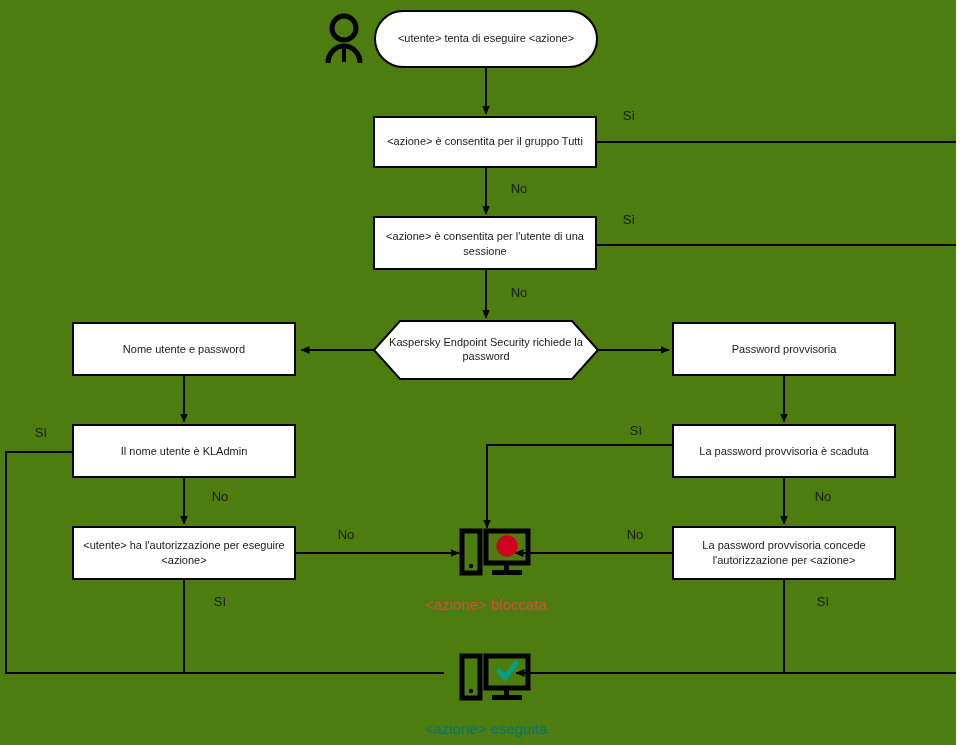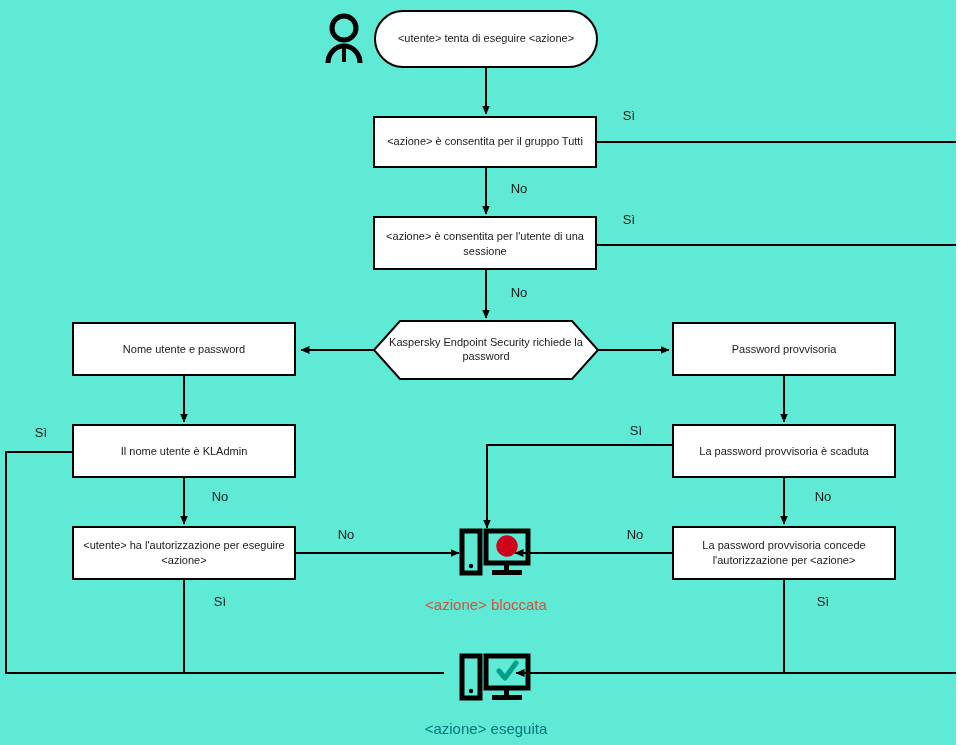--- a/index.html
+++ b/index.html
@@ -7,21 +7,21 @@
     padding: 0;
     background: #ffffff;
   }
   body {
     font-family: "Liberation Sans", sans-serif;
   }
   #diagram-root {
     position: relative;
     width: 956px;
     height: 745px;
-    background: #5eead4;
+    background: #4d7c0f;
     overflow: hidden;
   }
   svg.flow {
     display: block;
     width: 974px;
     height: 745px;
   }
   .node-rect {
     fill: #ffffff;
     stroke: #000000;

